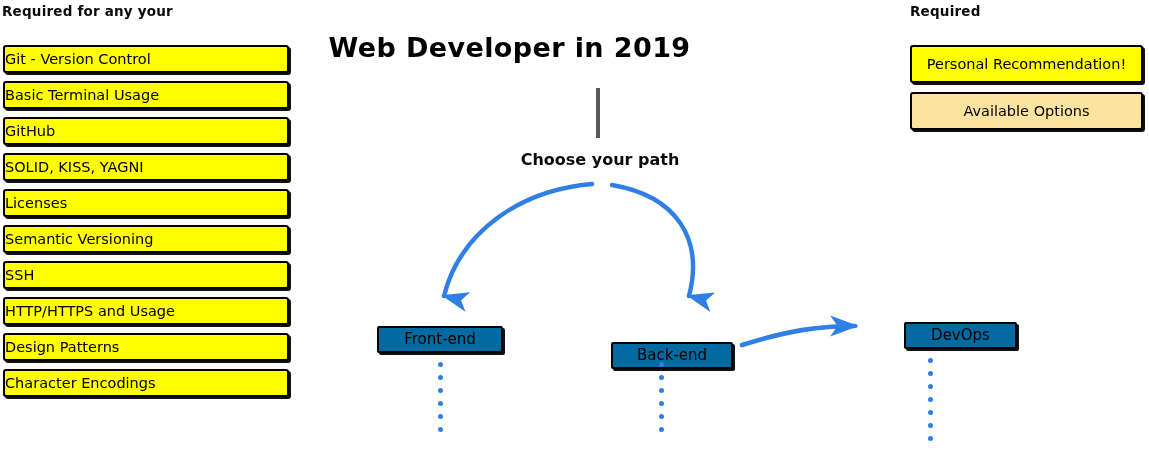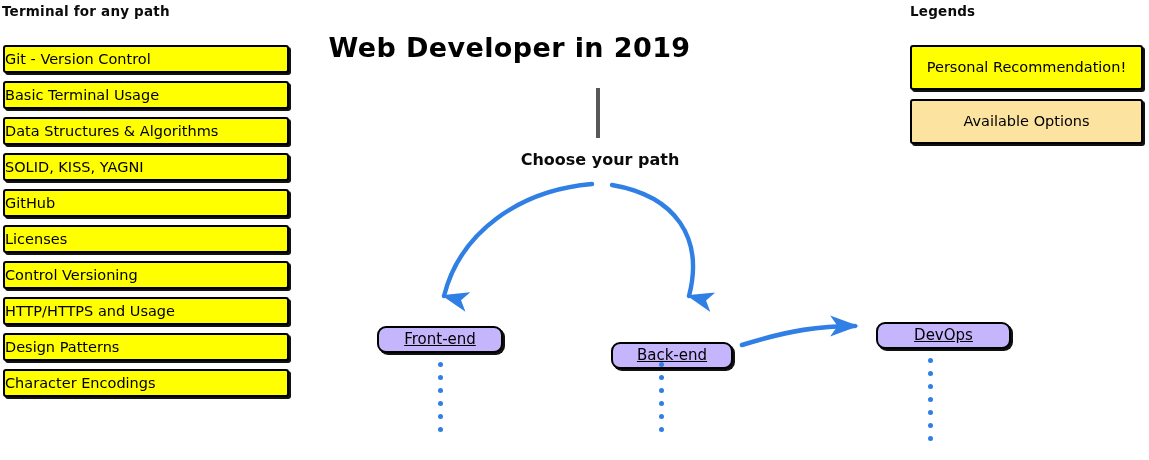--- a/index.html
+++ b/index.html
@@ -102,40 +102,39 @@
     top: 0;
     width: 1149px;
     height: 460px;
     pointer-events: none;
   }
 
   
   .path-box {
     position: absolute;
     height: 27px;
-    background: #c4b5fd;
+    background: #0369a1;
     border: 2.5px solid #000000;
-    border-radius: 9px;
+    border-radius: 2px;
     box-sizing: border-box;
     display: flex;
     align-items: center;
     justify-content: center;
     box-shadow: 2px 2px 0 0 #111111;
-    text-decoration: underline;
   }
   .path-box .path-label {
     font-size: 15px;
     font-family: "DejaVu Sans", sans-serif;
     color: #000000;
     white-space: nowrap;
     line-height: 1;
   }
   #path-box-frontend { left: 377px; top: 326px; width: 126px; }
   #path-box-backend  { left: 611px; top: 326px; width: 122px; margin-top: 16px; }
-  #path-box-devops   { left: 876px; top: 322px; width: 135px; }
+  #path-box-devops   { left: 904px; top: 322px; width: 113px; }
 
   
   .dot-trail {
     position: absolute;
     display: flex;
     flex-direction: column;
     align-items: center;
   }
   .dot-trail .dot {
     width: 5px;
@@ -150,21 +149,21 @@
 
   
   #legend-list {
     position: absolute;
     left: 910px;
     top: 45px;
     width: 233px;
   }
   .legend-item {
     position: relative;
-    height: 45px;
+    height: 38px;
     margin-bottom: 9px;
     border: 2.5px solid #000000;
     border-radius: 3px;
     box-sizing: border-box;
     display: flex;
     align-items: center;
     justify-content: center;
     box-shadow: 2px 2px 0 0 #111111;
   }
   .legend-item .legend-label {
@@ -173,43 +172,43 @@
     color: #000000;
     white-space: nowrap;
     line-height: 1;
   }
   .legend-item.swatch-recommended { background: #ffff00; }
   .legend-item.swatch-available   { background: #fce3a0; }
 </style>
 </head>
 <body>
 
-<div class="section-header" id="required-header">Terminal for any path</div>
+<div class="section-header" id="required-header">Required for any your</div>
 
 <div id="required-list">
   <div class="req-item">
     <span class="req-label">Git - Version Control</span>
   </div>
   <div class="req-item">
     <span class="req-label">Basic Terminal Usage</span>
   </div>
   <div class="req-item">
-    <span class="req-label">Data Structures &amp; Algorithms</span>
+    <span class="req-label">GitHub</span>
   </div>
   <div class="req-item">
     <span class="req-label">SOLID, KISS, YAGNI</span>
   </div>
   <div class="req-item">
-    <span class="req-label">GitHub</span>
-  </div>
-  <div class="req-item">
     <span class="req-label">Licenses</span>
   </div>
   <div class="req-item">
-    <span class="req-label">Control Versioning</span>
+    <span class="req-label">Semantic Versioning</span>
+  </div>
+  <div class="req-item">
+    <span class="req-label">SSH</span>
   </div>
   <div class="req-item">
     <span class="req-label">HTTP/HTTPS and Usage</span>
   </div>
   <div class="req-item">
     <span class="req-label">Design Patterns</span>
   </div>
   <div class="req-item">
     <span class="req-label">Character Encodings</span>
   </div>
@@ -269,21 +268,21 @@
 <div class="dot-trail" id="dots-devops">
   <span class="dot"></span>
   <span class="dot"></span>
   <span class="dot"></span>
   <span class="dot"></span>
   <span class="dot"></span>
   <span class="dot"></span>
   <span class="dot"></span>
 </div>
 
-<div class="section-header" id="legends-header">Legends</div>
+<div class="section-header" id="legends-header">Required</div>
 
 <div id="legend-list">
   <div class="legend-item swatch-recommended">
     <span class="legend-label">Personal Recommendation!</span>
   </div>
   <div class="legend-item swatch-available">
     <span class="legend-label">Available Options</span>
   </div>
 </div>
 

